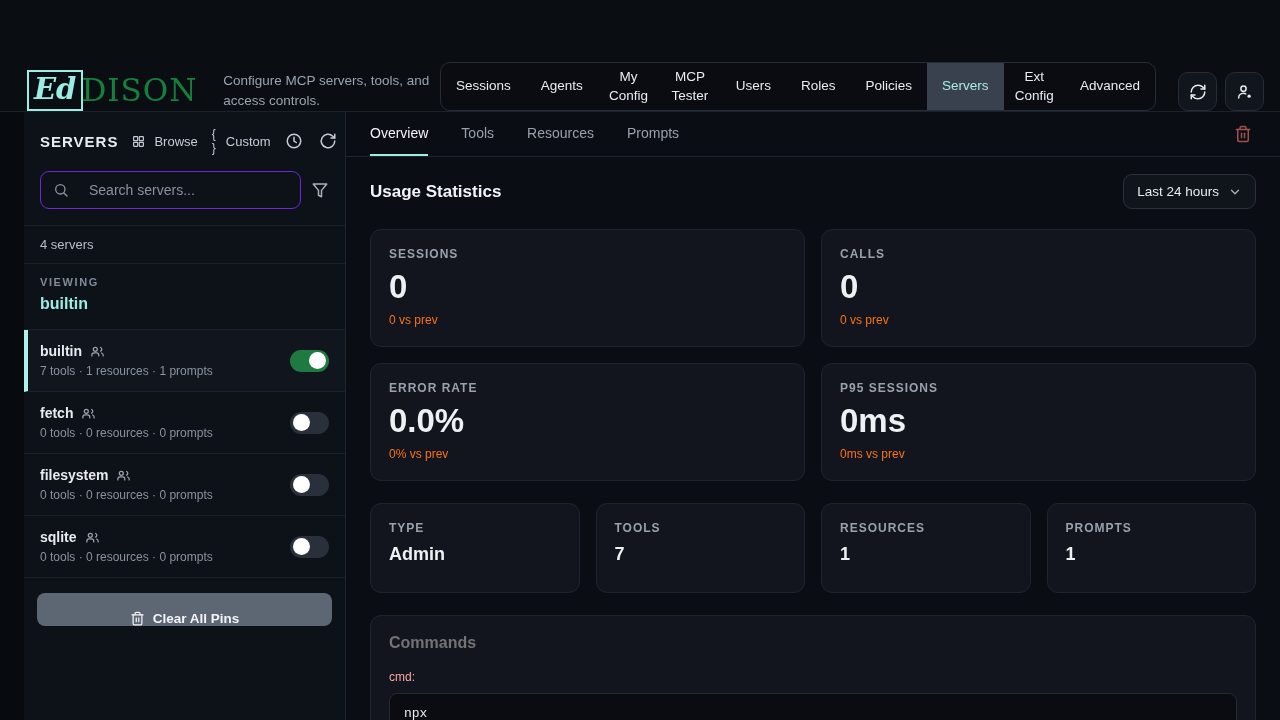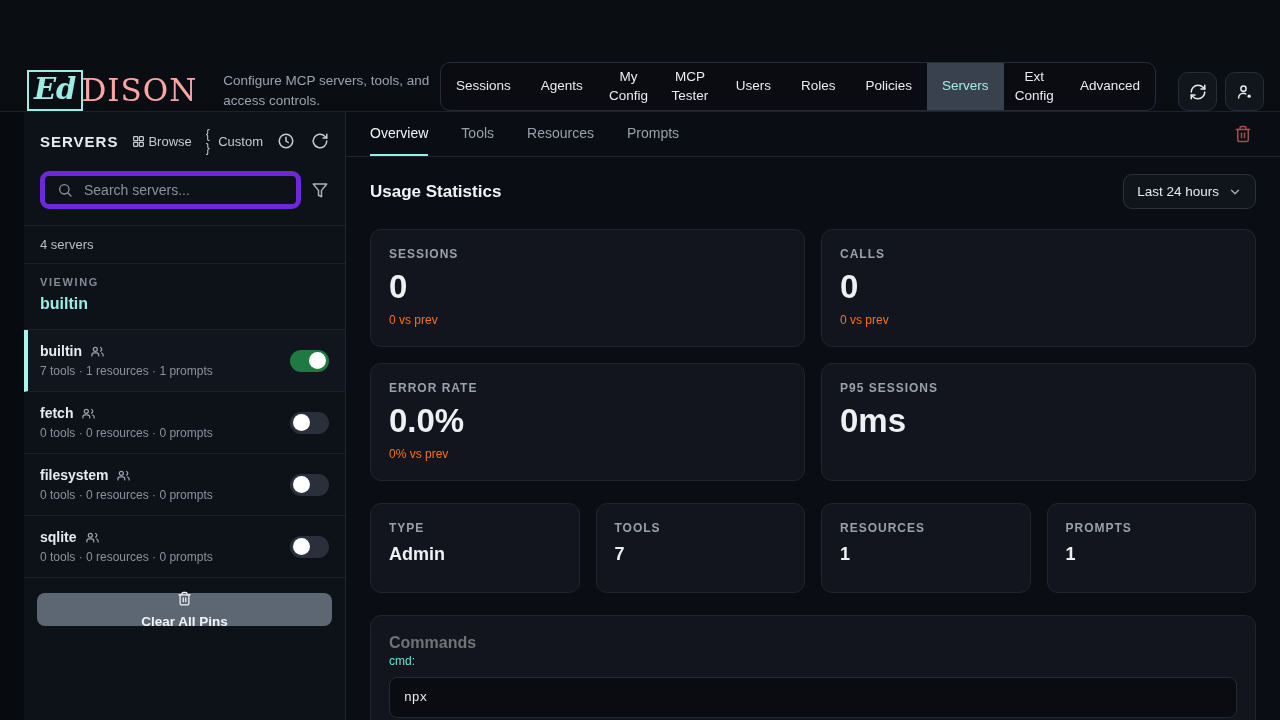--- a/index.html
+++ b/index.html
@@ -18,21 +18,21 @@
     padding:0 16px 0 27px; background:#0a0d12;
     border-bottom:1px solid #1c222c;
   }
   .logo { display:flex; align-items:center; cursor:pointer; }
   .logo-box {
     border:2px solid #9ceee5; color:#9ceee5;
     font-family:"DejaVu Serif", serif; font-style:italic; font-weight:bold;
     font-size:29px; line-height:1; padding:3px 5px 5px 5px; margin-right:-2px;
   }
   .logo-rest {
-    font-family:"DejaVu Serif", serif; color:#fca5a5;
+    font-family:"DejaVu Serif", serif; color:#15803d;
     font-size:31px; line-height:1; letter-spacing:1px;
   }
   .tagline {
     margin-left:26px; width:230px; color:#9aa3b0; font-size:13.5px; line-height:1.5;
   }
   .nav {
     margin-left:auto; margin-right:14px; display:flex; align-items:stretch;
     border:1px solid #262c38; border-radius:10px; background:#0a0c11; overflow:hidden;
     height:49px;
   }
@@ -55,28 +55,28 @@
     width:321px; flex:none; background:#0d1118;
     display:flex; flex-direction:column;
   }
   .main { flex:1; background:#0a0d13; border-left:1px solid #1f2530; overflow:hidden; }
 
   
   .sb-head {
     display:flex; align-items:center; gap:14px; padding:15px 16px 4px 16px;
   }
   .sb-title { font-size:15px; font-weight:bold; letter-spacing:1px; color:#e8ebef; }
-  .sb-link { display:flex; align-items:center; gap:3px; color:#c6ccd6; font-size:13px; cursor:pointer; }
+  .sb-link { display:flex; align-items:center; gap:9px; color:#c6ccd6; font-size:13px; cursor:pointer; }
   .braces { font-size:12px; color:#c6ccd6; letter-spacing:1px; }
   .sb-head-icons { margin-left:auto; display:flex; gap:16px; color:#c6ccd6; }
   .sb-head-icons .sb-ic { cursor:pointer; }
   .sb-search { display:flex; align-items:center; gap:10px; padding:12px 16px 16px 16px; border-bottom:1px solid #1b2029; }
   .search-box {
-    flex:1; display:flex; align-items:center; gap:11px; height:38px;
-    border:5px solid #6d28d9; border-radius:9px; padding:0 12px; color:#8a93a0;
+    flex:1; display:flex; align-items:center; gap:20px; height:38px;
+    border:1px solid #6d28d9; border-radius:9px; padding:0 12px; color:#8a93a0;
   }
   .search-box input {
     flex:1; background:transparent; border:none; outline:none; color:#e8ebef;
     font-size:14px; font-family:"Liberation Sans", sans-serif;
   }
   .search-box input::placeholder { color:#8a93a0; }
   .filter-ic { color:#aab1bc; cursor:pointer; }
   .sb-count { padding:11px 16px; font-size:13px; color:#b8bfc9; border-bottom:1px solid #1b2029; }
   .sb-viewing { padding:12px 16px 16px 16px; border-bottom:1px solid #1b2029; }
   .viewing-label { font-size:11px; font-weight:bold; letter-spacing:1.6px; color:#828b98; }
@@ -95,23 +95,22 @@
     width:39px; height:22px; border-radius:11px; background:#2a303b; position:relative;
     flex:none; cursor:pointer;
   }
   .toggle .knob { width:17px; height:17px; border-radius:50%; background:#fff; position:absolute; top:2.5px; left:3px; }
   .toggle.on { background:#1e7a41; }
   .toggle.on .knob { left:auto; right:3px; }
   .sb-footer { padding:15px 13px; }
   .clear-btn {
     width:100%; height:33px; border:none; border-radius:8px; background:#5d6673;
     color:#f2f4f7; font-size:13.5px; font-weight:bold; cursor:pointer;
-    display:flex; align-items:center; justify-content:center; gap:8px;
+    display:flex; align-items:flex-end; justify-content:center; gap:8px;
     font-family:"Liberation Sans", sans-serif;
-    flex-direction:column;
   }
 
   
   .tabbar {
     height:45px; display:flex; align-items:stretch; gap:33px; padding:0 28px 0 24px;
     border-bottom:1px solid #1f2530;
   }
   .tab {
     display:flex; align-items:center; font-size:14px; color:#99a1ad; cursor:pointer;
     border-bottom:2px solid transparent;
@@ -143,21 +142,21 @@
     background:#12151d; border:1px solid #1e2430; border-radius:11px; padding:17px 18px;
     height:90px;
   }
   .info-value { margin-top:9px; font-size:18px; font-weight:bold; color:#eef1f4; }
 
   .cmd-card {
     margin-top:22px; background:#12151d; border:1px solid #1e2430; border-radius:11px;
     padding:18px; height:200px;
   }
   .cmd-title { font-size:16px; font-weight:bold; color:#737373; }
-  .cmd-label { margin-top:2px; font-size:12px; color:#5eead4; }
+  .cmd-label { margin-top:18px; font-size:12px; color:#fca5a5; }
   .cmd-code {
     margin-top:9px; background:#0a0c11; border:1px solid #232936; border-radius:8px;
     padding:12px 14px; font-family:"Liberation Mono", "DejaVu Sans Mono", monospace;
     font-size:13px; color:#e8ebef;
   }
 </style>
 </head>
 <body>
 
 <div class="header">
@@ -401,20 +400,21 @@
           <div class="stat-delta">0 vs prev</div>
         </div>
         <div class="stat-card">
           <div class="stat-label">ERROR RATE</div>
           <div class="stat-value">0.0%</div>
           <div class="stat-delta">0% vs prev</div>
         </div>
         <div class="stat-card">
           <div class="stat-label">P95 SESSIONS</div>
           <div class="stat-value">0ms</div>
+          <div class="stat-delta">0ms vs prev</div>
         </div>
       </div>
 
       <div class="info-grid">
         <div class="info-card">
           <div class="stat-label">TYPE</div>
           <div class="info-value">Admin</div>
         </div>
         <div class="info-card">
           <div class="stat-label">TOOLS</div>

